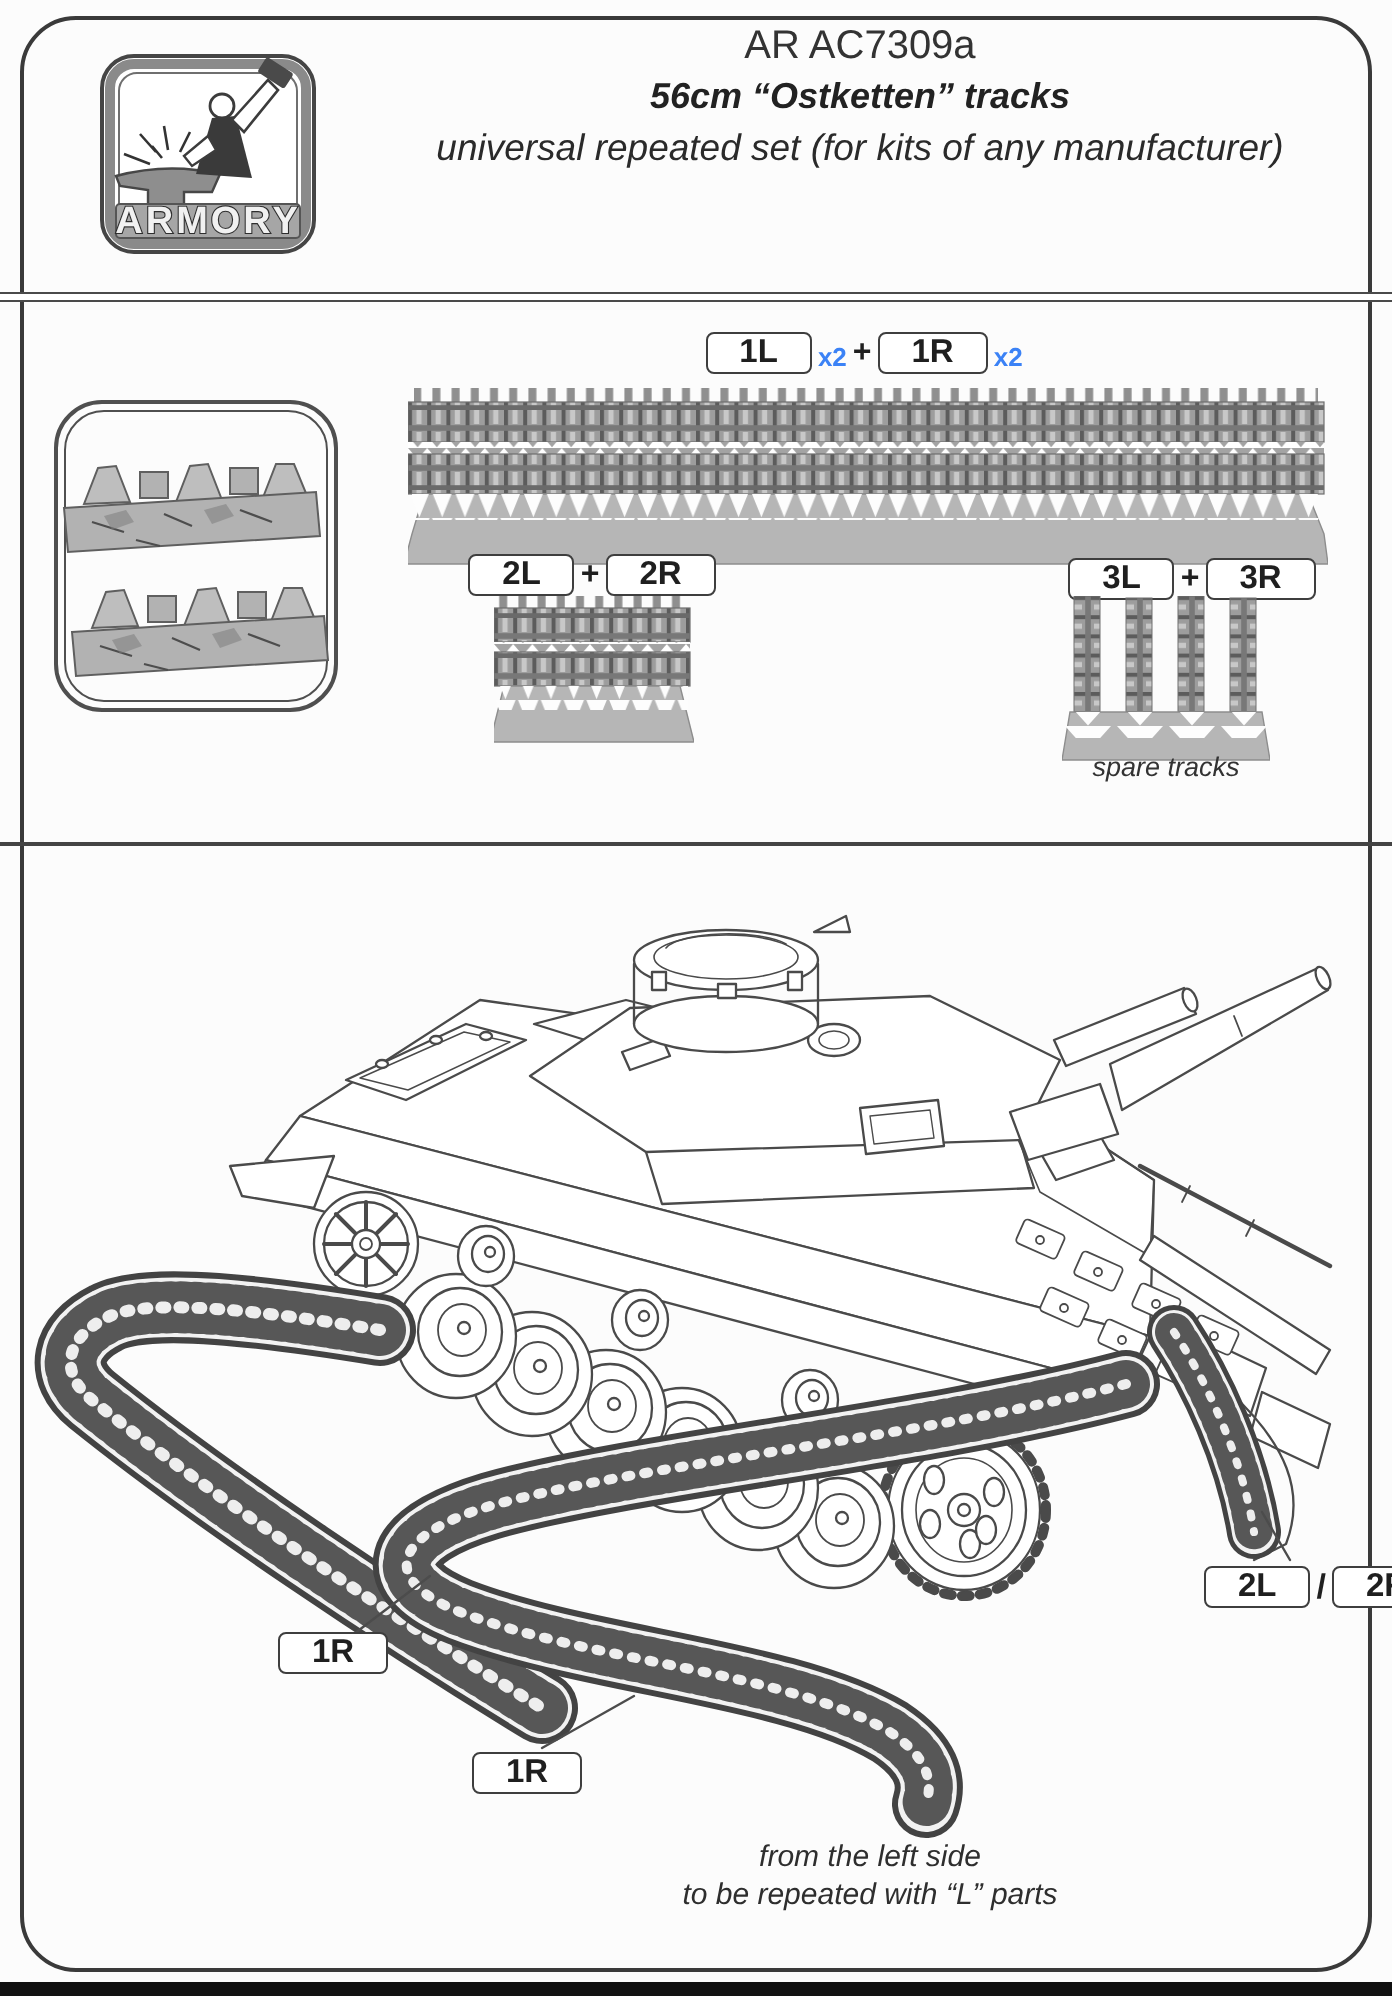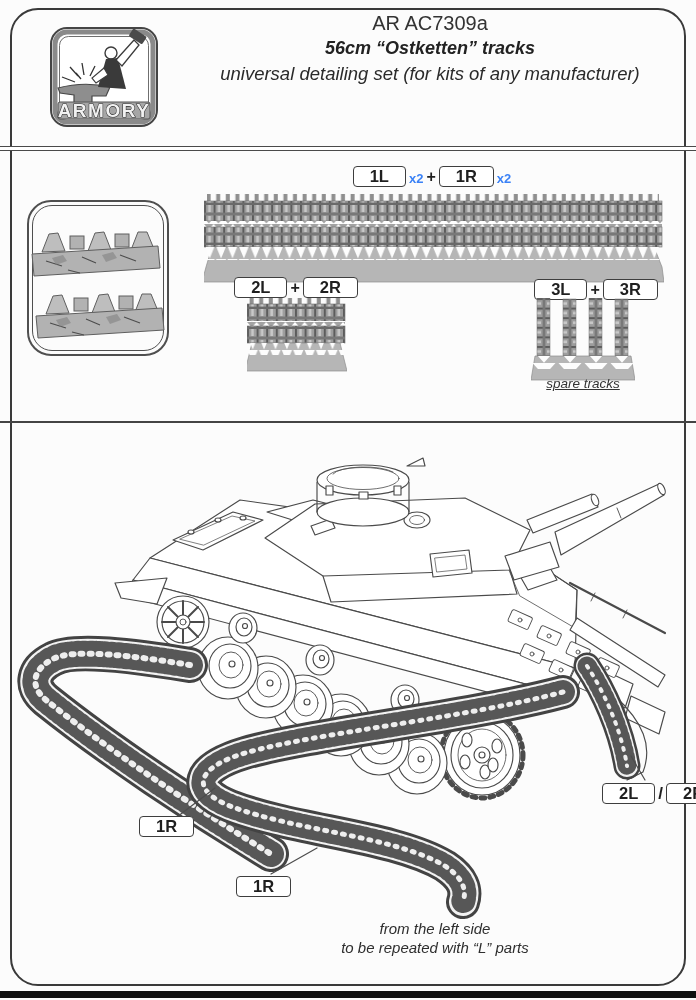--- a/index.html
+++ b/index.html
@@ -23,21 +23,21 @@
   .h-desc{font-style:italic;font-size:18.5px;color:#2a2a2a;line-height:24px;}
   .h-origin{font-size:18.5px;color:#2a2a2a;line-height:24px;}
 
   
   .prow{display:flex;align-items:flex-end;justify-content:center;gap:3px;}
   .pbox{display:inline-block;border:1.7px solid #3e3e3e;border-radius:4px;background:#fff;
         font-weight:bold;font-size:16.5px;color:#1f1f1f;padding:0 16px;line-height:19px;}
   .qty{font-weight:bold;font-size:13px;color:#3b82f6;line-height:17px;}
   .plus{font-weight:bold;font-size:16px;color:#1f1f1f;line-height:20px;}
   .slash{font-weight:bold;font-size:17px;color:#1f1f1f;line-height:21px;}
-  .cap{font-style:italic;font-size:13.5px;color:#333;text-align:center;text-decoration:underline;}
+  .cap{font-style:italic;font-size:13.5px;color:#333;text-align:center;}
   .note{font-style:italic;font-size:15px;color:#2e2e2e;text-align:center;line-height:19px;}
 
   
   .inset{left:27px;top:200px;width:142px;height:156px;border:2px solid #4f4f4f;
          border-radius:24px;box-sizing:border-box;}
   .inset-inner{left:3px;top:3px;width:130px;height:144px;border:1.2px solid #4f4f4f;
                border-radius:20px;}
 
   
   .tko{fill:none;stroke:#434343;}
@@ -97,21 +97,21 @@
     <rect x="82" y="6" width="16" height="9" rx="1.5" fill="#4a4a4a" transform="rotate(33 90 10)"></rect>
     <path d="M56 42 L44 52 L48 57 L60 49 Z" fill="#ffffff" stroke="#3c3c3c" stroke-width="1.2"></path>
   </g>
   <rect x="10" y="76" width="92" height="17" rx="2" fill="#a6a6a6" stroke="#555" stroke-width="1"></rect>
   <text x="56" y="90.5" text-anchor="middle" font-family="Liberation Sans, sans-serif" font-weight="bold" font-size="19" letter-spacing="1.5" fill="#f1f1f1" stroke="#2e2e2e" stroke-width="1.1" paint-order="stroke">ARMORY</text>
 </svg>
 
 <div class="abs header-text">
   <div class="h-code">AR AC7309a</div>
   <div class="h-sub">56cm “Ostketten” tracks</div>
-  <div class="h-desc">universal detailing set (for kits of any manufacturer)</div>
+  <div class="h-desc">universal repeated set (for kits of any manufacturer)</div>
 </div>
 
 <div class="abs divider-double"></div>
 
 <div class="abs inset">
   <div class="abs inset-inner"></div>
   <svg class="abs" style="left:2px;top:2px" width="134" height="148" viewBox="0 0 134 148">
     <defs>
       <g id="tstrip">
         <path d="M10 24 L17 6 L26 5 L33 23 Z" fill="#bebebe" stroke="#5f5f5f" stroke-width="1"></path>

